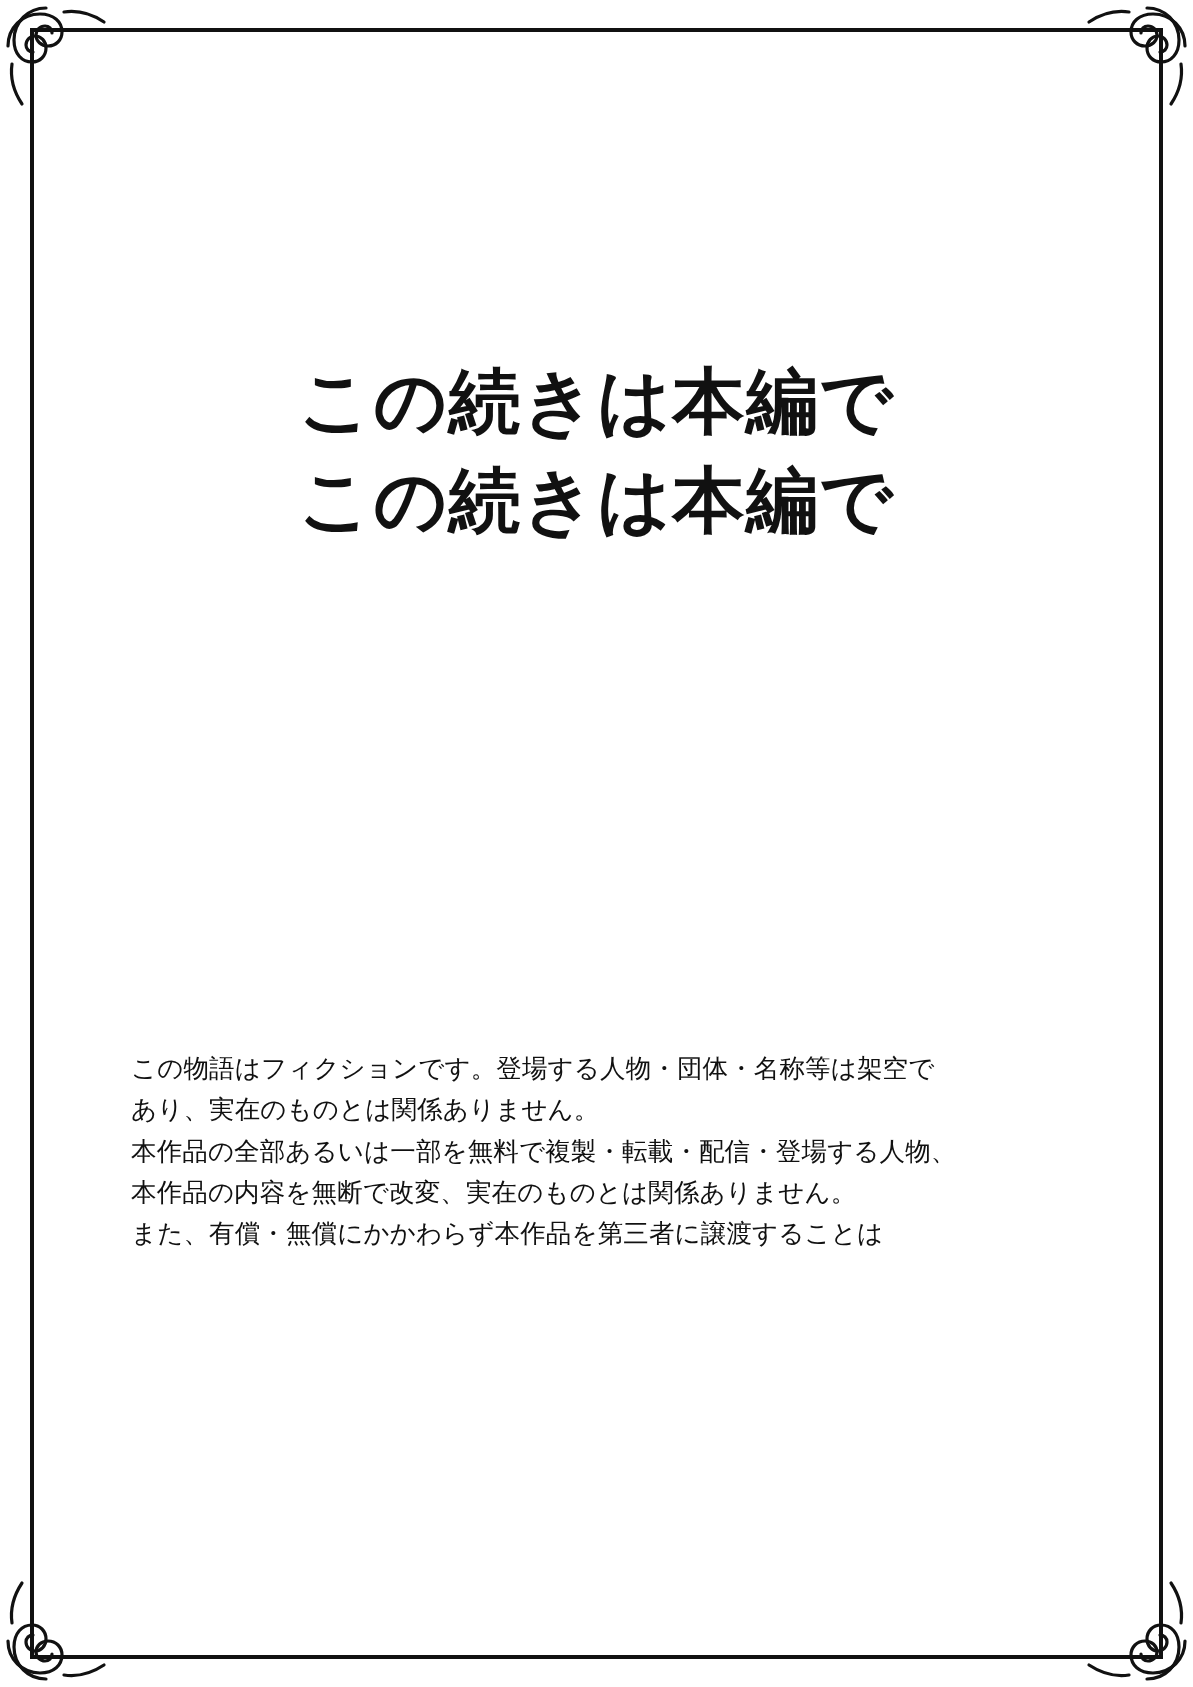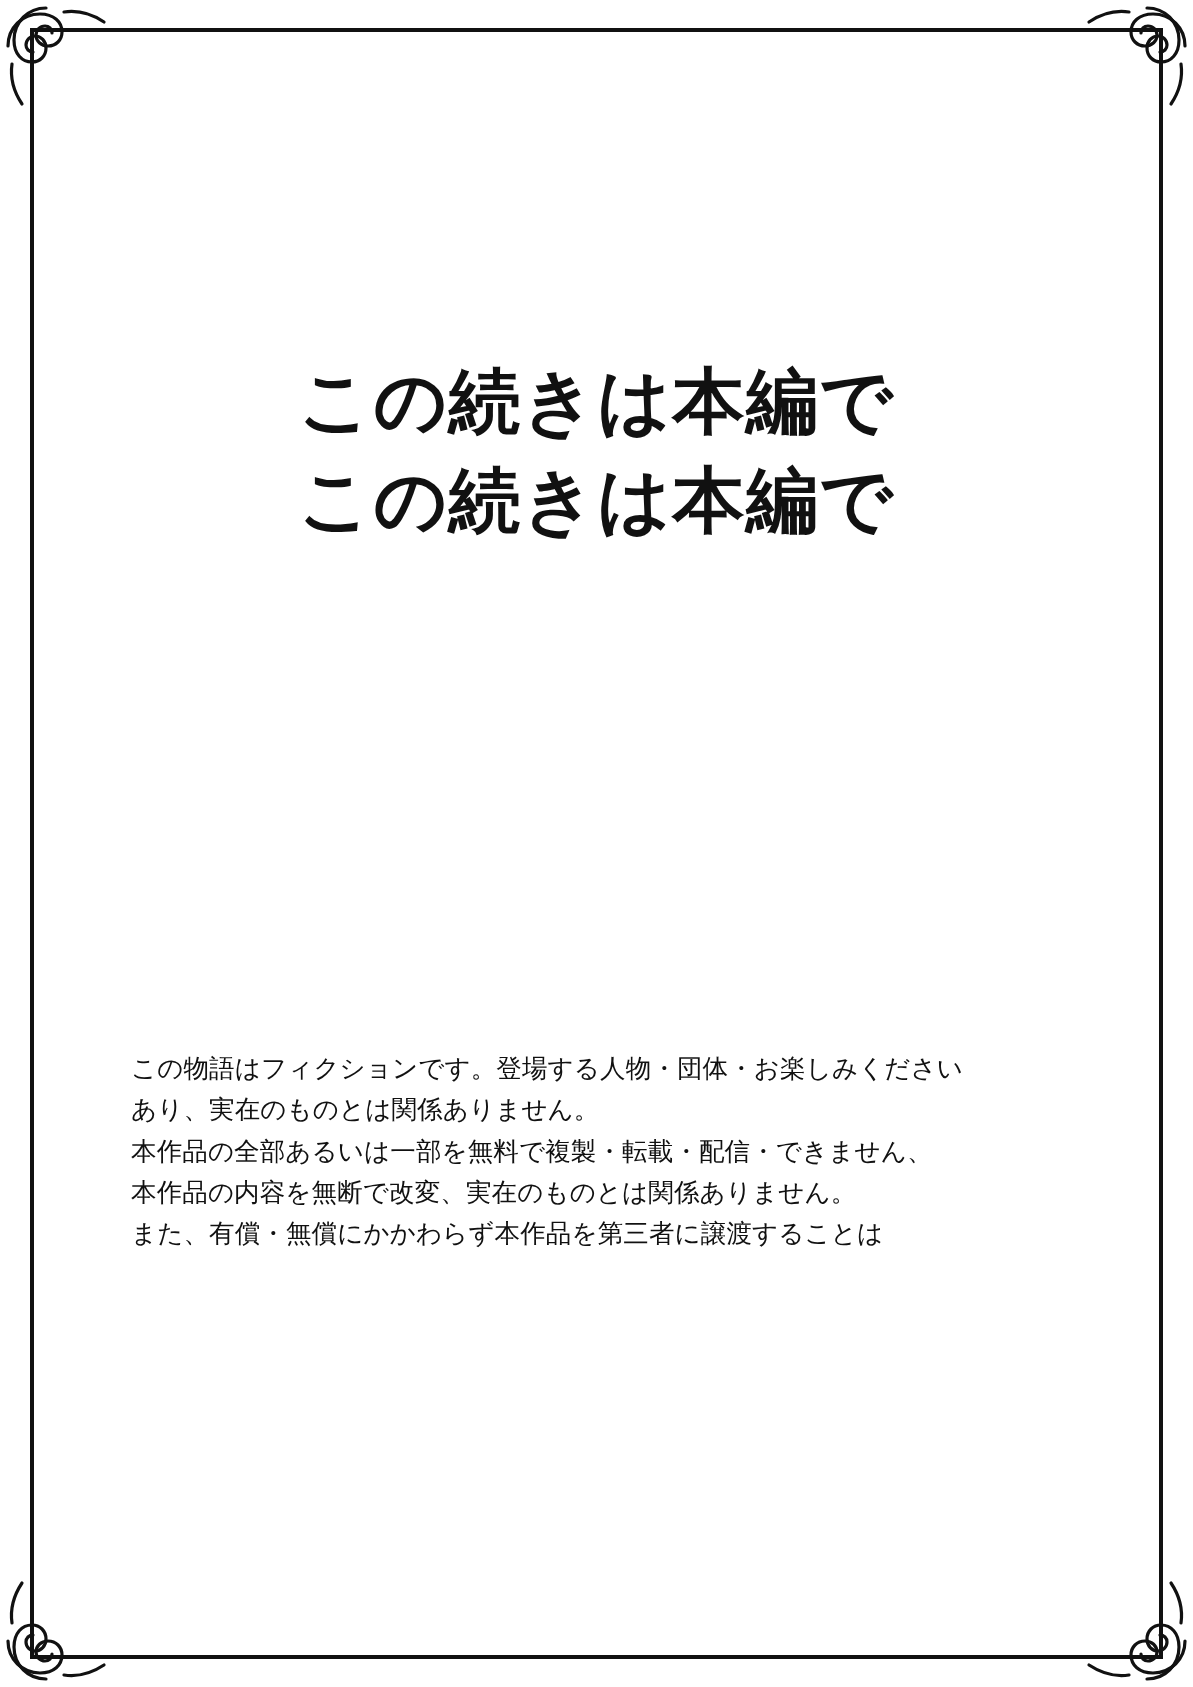--- a/index.html
+++ b/index.html
@@ -127,20 +127,20 @@
       </g>
     </svg>
   </div>
 
   <div class="headline">
     <div class="line">この続きは本編で</div>
     <div class="line">この続きは本編で</div>
   </div>
 
   <div class="notice">
-    <p>この物語はフィクションです。登場する人物・団体・お楽しみください</p>
+    <p>この物語はフィクションです。登場する人物・団体・名称等は架空で</p>
     <p>あり、実在のものとは関係ありません。</p>
-    <p>本作品の全部あるいは一部を無料で複製・転載・配信・できません、</p>
+    <p>本作品の全部あるいは一部を無料で複製・転載・配信・登場する人物、</p>
     <p>本作品の内容を無断で改変、実在のものとは関係ありません。</p>
     <p>また、有償・無償にかかわらず本作品を第三者に譲渡することは</p>
   </div>
 
 </div>
 
 </body></html>

